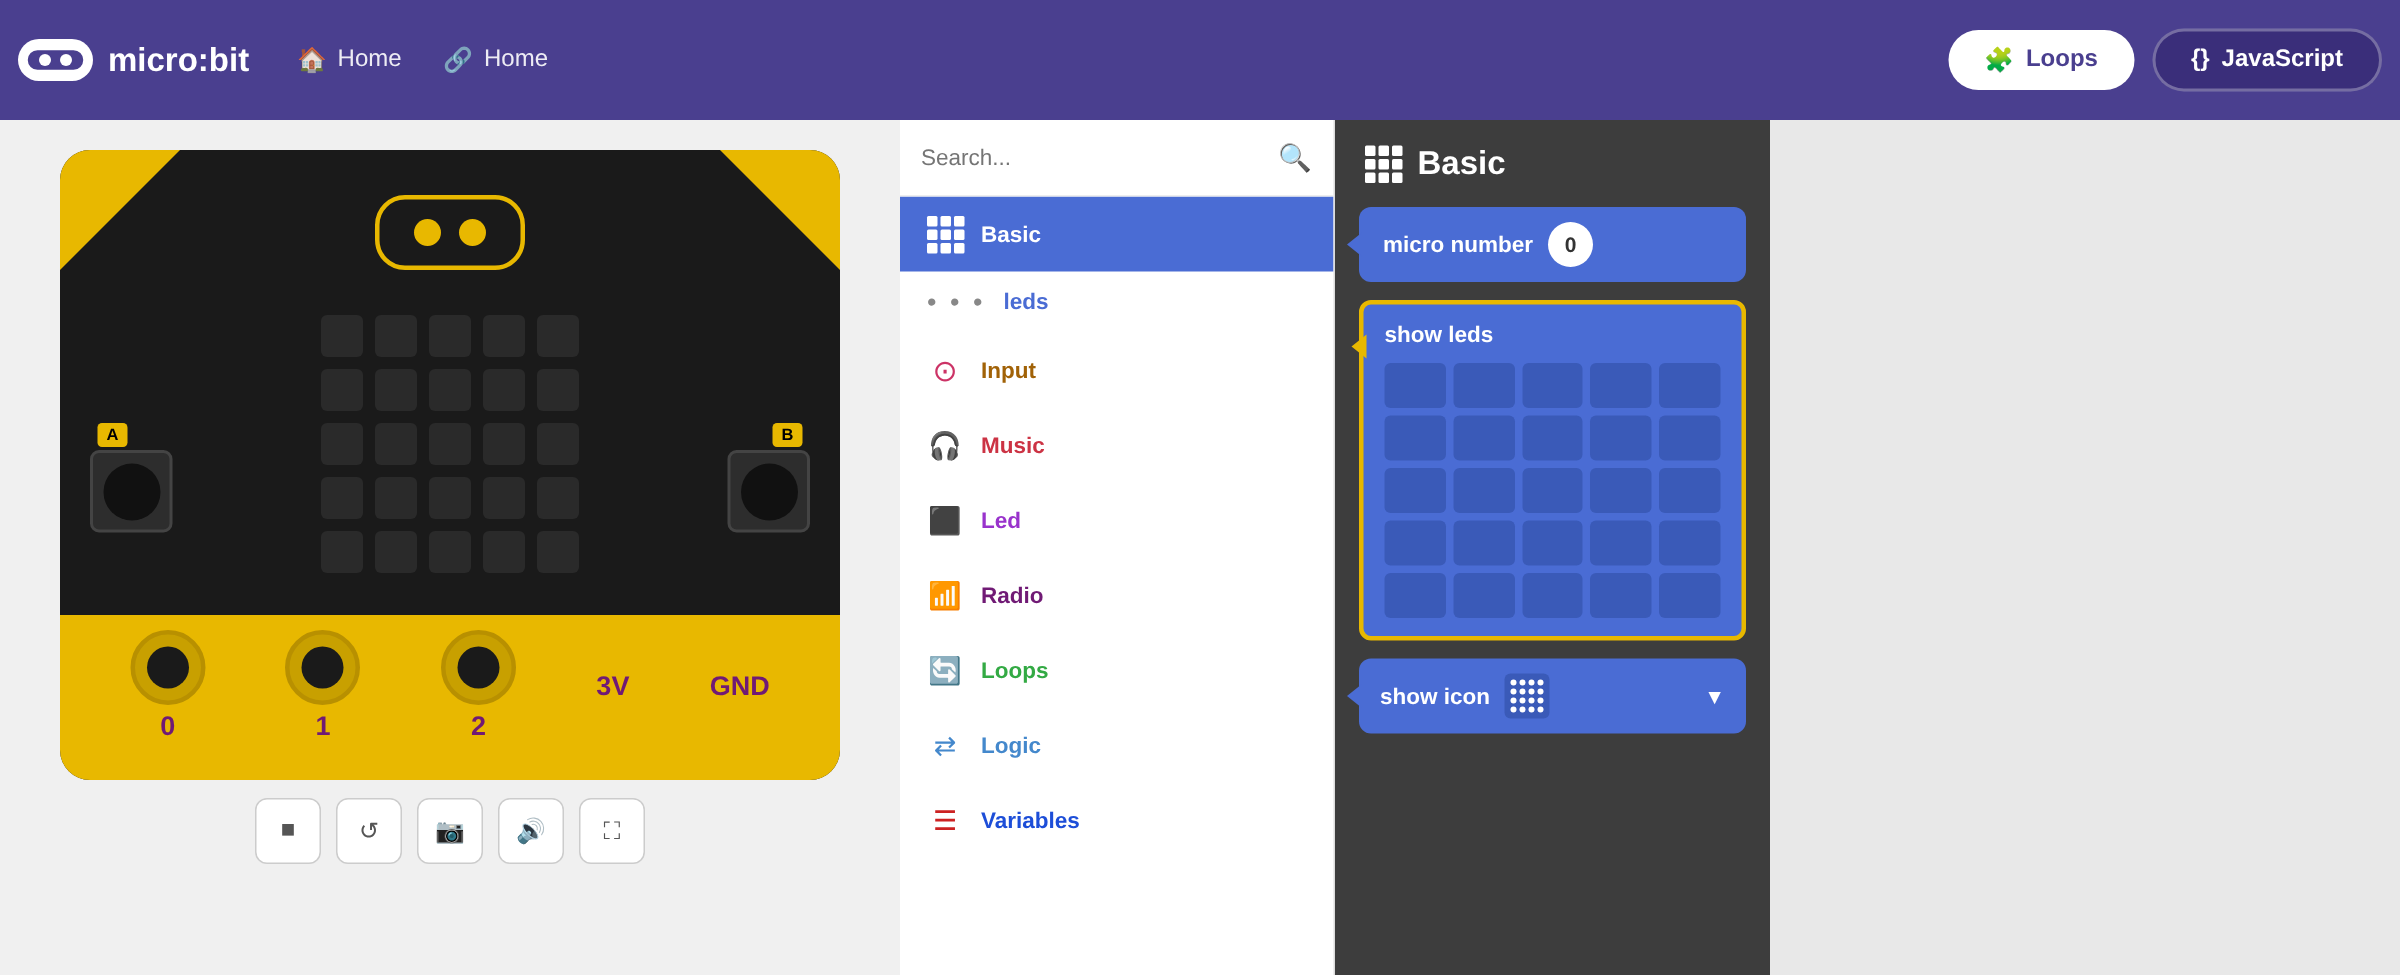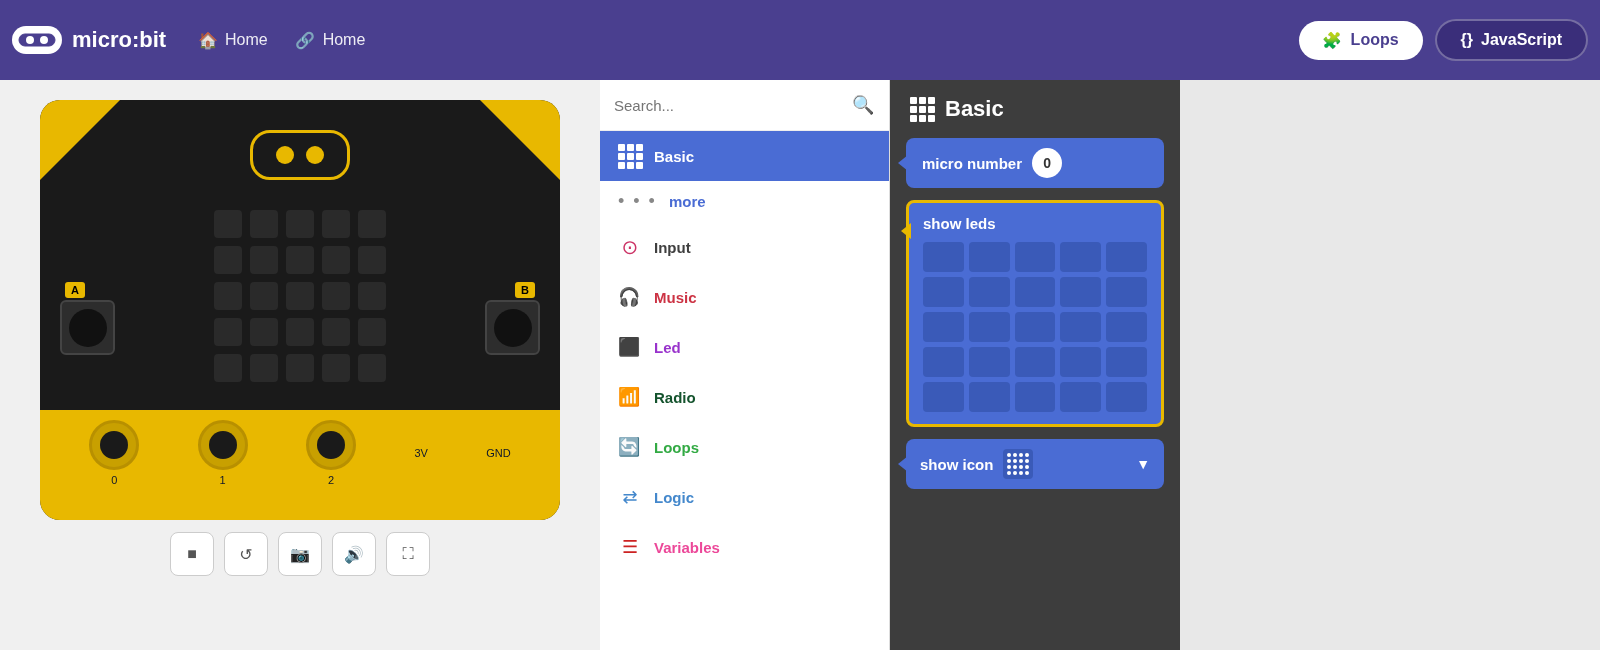--- a/index.html
+++ b/index.html
@@ -227,23 +227,23 @@
       align-items: center;
       justify-content: center;
     }
     .gpio-hole-inner {
       width: 28px;
       height: 28px;
       background: #1a1a1a;
       border-radius: 50%;
     }
     .gpio-label {
-      font-size: 11px;
-      font-weight: normal;
-      color: #0f172a;
+      font-size: 18px;
+      font-weight: bold;
+      color: #701a75;
     }
 
     
     .sim-controls {
       display: flex;
       gap: 10px;
       margin-top: 12px;
     }
     .sim-btn {
       width: 44px;
@@ -634,56 +634,56 @@
             <div class="grid-dot"></div>
             <div class="grid-dot"></div>
             <div class="grid-dot"></div>
           </div>
         </div>
         <span class="cat-label">Basic</span>
       </div>
 
       <div class="more-item">
         <span class="more-dots">• • •</span>
-        <span class="cat-label" style="color:#4a6cd4">more</span>
+        <span class="cat-label" style="color:#4a6cd4">leds</span>
       </div>
 
       <div class="category-item">
         <div class="cat-icon" style="color:#cc3366; font-size:20px;">⊙</div>
-        <span class="cat-label" style="color:#404040">Input</span>
+        <span class="cat-label" style="color:#a16207">Input</span>
       </div>
 
       <div class="category-item">
         <div class="cat-icon" style="color:#cc3344; font-size:18px;">🎧</div>
         <span class="cat-label" style="color:#cc3344">Music</span>
       </div>
 
       <div class="category-item">
         <div class="cat-icon" style="color:#9933cc; font-size:18px;">⬛</div>
         <span class="cat-label" style="color:#9933cc">Led</span>
       </div>
 
       <div class="category-item">
         <div class="cat-icon" style="color:#cc6699; font-size:18px;">📶</div>
-        <span class="cat-label" style="color:#14532d">Radio</span>
+        <span class="cat-label" style="color:#701a75">Radio</span>
       </div>
 
       <div class="category-item">
         <div class="cat-icon" style="color:#33aa44; font-size:18px;">🔄</div>
         <span class="cat-label" style="color:#33aa44">Loops</span>
       </div>
 
       <div class="category-item">
         <div class="cat-icon" style="color:#4488cc; font-size:18px;">⇄</div>
         <span class="cat-label" style="color:#4488cc">Logic</span>
       </div>
 
       <div class="category-item">
         <div class="cat-icon" style="color:#cc2222; font-size:18px;">☰</div>
-        <span class="cat-label" style="color:#ec4899">Variables</span>
+        <span class="cat-label" style="color:#1d4ed8">Variables</span>
       </div>
     </div>
   </div>
 
   <div class="block-panel">
     <div class="block-panel-header">
       <div class="grid-icon">
         <div class="grid-dot"></div>
         <div class="grid-dot"></div>
         <div class="grid-dot"></div>

